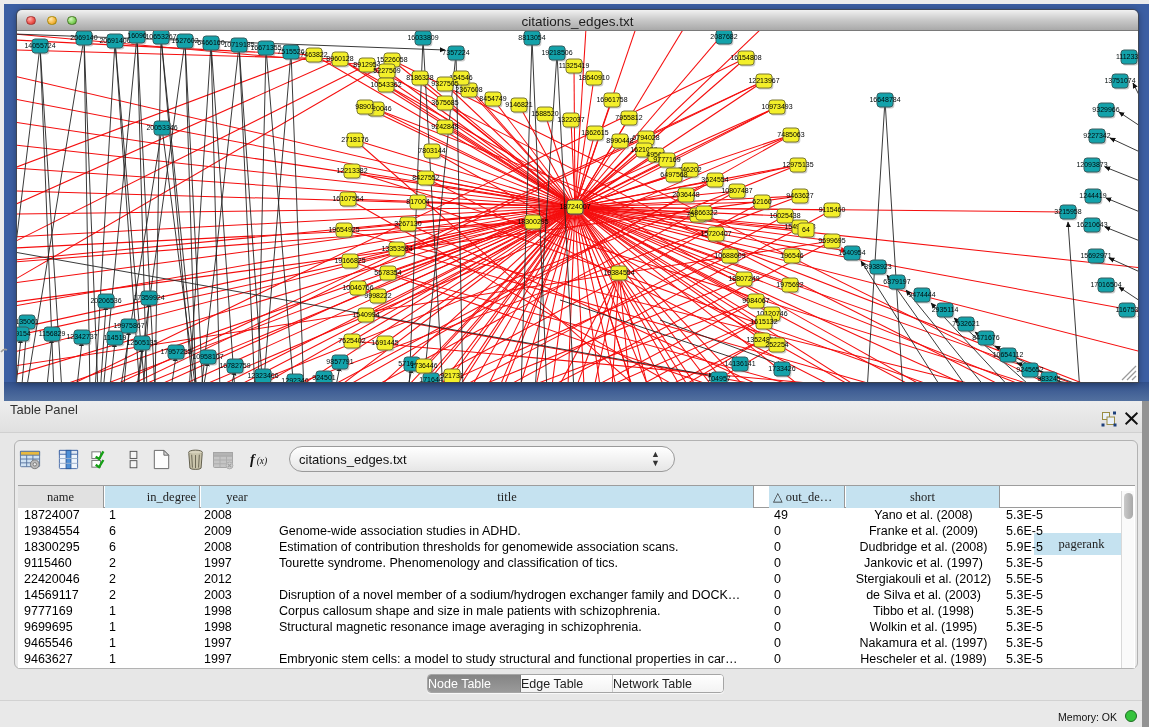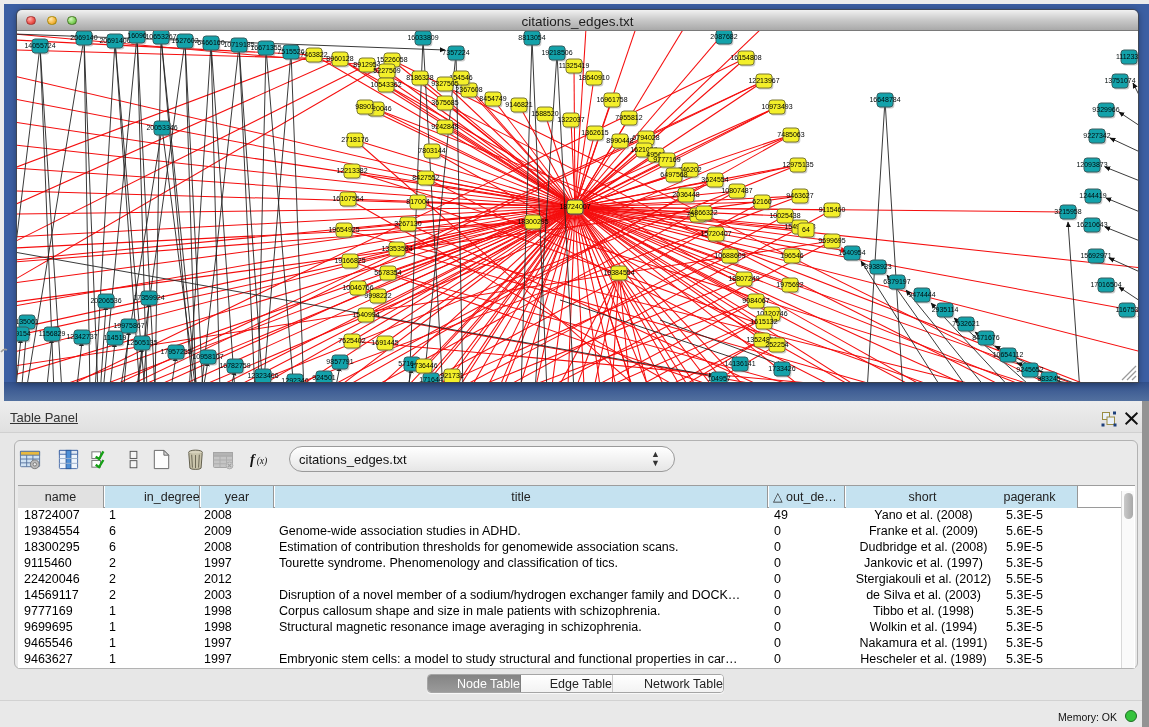--- a/index.html
+++ b/index.html
@@ -7,48 +7,48 @@
 #desk { left:4px; top:4px; width:1145px; height:397px; background:#3c5fa3; }
 #desk .botband { position:absolute; left:0; bottom:0; width:100%; height:19px; background:linear-gradient(#31508c,#52709f); }
 
 #win { position:absolute; left:17px; top:10px; width:1121px; height:372px; border-radius:5px 5px 0 0; box-shadow:0 0 0 1px rgba(70,70,70,0.75), 0 1px 7px rgba(0,0,0,0.45); }
 #titlebar { position:absolute; left:0; top:0; width:100%; height:21px; border-radius:5px 5px 0 0; background:linear-gradient(#f1f1f1,#c9c9c9 50%,#a9a9a9); border-bottom:1px solid #7a7a7a; }
 #titlebar .title { position:absolute; width:100%; text-align:center; top:3.5px; font-size:13.5px; color:#1c1c1c; }
 .tl { position:absolute; top:5.5px; width:9.5px; height:9.5px; border-radius:50%; }
 #content { position:absolute; left:0; top:21px; width:1121px; height:351px; background:#fff; overflow:hidden; }
 
 #phead { left:0; top:402px; width:1149px; height:31px; background:linear-gradient(#ededed,#e0e0e0); border-bottom:1px solid #d0d0d0; }
-#phead .t { position:absolute; left:10px; top:8px; font-size:13px; color:#333;text-decoration:underline; }
+#phead .t { position:absolute; left:10px; top:0; font-size:13px; color:#333; }
 #lower { left:0; top:433px; width:1149px; height:267px; background:#e7e7e7; }
 #container { position:absolute; left:14px; top:7px; width:1124px; height:229px; background:#eaeaea; border:1px solid #b2b2b2; border-radius:6px; }
 #toolbar { position:absolute; left:4px; top:7px; height:26px; width:1100px; }
 .ic { position:absolute; top:0; }
 #combo { position:absolute; left:270px; top:-2px; width:386px; height:26px; background:linear-gradient(#ffffff,#e6e6e6); border:1px solid #9a9a9a; border-radius:13px; }
 #combo .ct { position:absolute; left:9px; top:5px; font-size:13px; color:#111; }
 #combo .st { position:absolute; right:14px; top:3px; font-size:9px; color:#333; line-height:9px; text-align:center; }
 
 #tbl { position:absolute; left:3px; top:44px; width:1117px; height:183px; background:#fff; border-top:1px solid #9d9d9d; }
-#thead { position:absolute; left:0; top:0; width:1104px; height:22px; background:#fff; border-bottom:1px solid #9a9a9a; }
+#thead { position:absolute; left:0; top:0; width:1104px; height:22px; background:#fff; border-bottom:1px solid #9a9a9a;font-family:Liberation Serif, serif; }
 .th { position:absolute; top:0; height:22px; font-size:12.5px; color:#222; text-align:center; line-height:22px; border-right:1px solid #979797; background:#c5e2f0; }
 #tbody { position:absolute; left:0; top:22px; width:1104px; }
 .tr { position:relative; height:16px; font-size:12.5px; color:#000; white-space:nowrap; }
 .c { position:absolute; top:0; height:16px; line-height:15px; overflow:hidden; }
 .c1 { left:6px;   width:80px; }
 .c2 { left:91px;  width:90px; }
 .c3 { left:186px; width:70px; }
 .c4 { left:261px; width:488px; }
 .c5 { left:756px; width:72px; }
 .c6 { left:828px; width:155px; text-align:center; }
 .c7 { left:988px; width:80px; }
 
 #vsb { position:absolute; right:1px; top:5px; width:13px; height:177px; background:#fafafa; border-left:1px solid #d9d9d9; }
 #vsb .thumb { position:absolute; left:1.5px; top:2px; width:9px; height:26px; border-radius:5px; background:linear-gradient(90deg,#c9c9c9,#a8a8a8); }
 
 #tabs { position:absolute; left:412px; top:233px; height:19px; display:flex; border:1px solid #a5a5a5; border-radius:4px; overflow:hidden; background:#fff; box-shadow:0 1px 1px rgba(255,255,255,0.8); }
-.tab { height:19px; line-height:18px; font-size:12.5px; text-align:right; color:#222; background:linear-gradient(#ffffff,#f1f1f1); border-right:1px solid #c9c9c9; }
+.tab { height:19px; line-height:18px; font-size:12.5px; text-align:left; color:#222; background:linear-gradient(#ffffff,#f1f1f1); border-right:1px solid #c9c9c9; }
 .tab.sel { background:linear-gradient(#848484,#9d9d9d); color:#fff; border-right:1px solid #7e7e7e; }
 
 #status { left:0; top:700px; width:1149px; height:27px; background:#e9e9e9; border-top:1px solid #d2d2d2; }
 #status .m { position:absolute; right:32px; top:10px; font-size:10.5px; color:#111; }
 #status .dot { position:absolute; right:12px; top:9px; width:12px; height:12px; border-radius:50%; background:#35c33c; border:1.5px solid #1f6d24; }
 #rstrip { left:1142px; top:401px; width:7px; height:326px; background:#939393; z-index:9; }
 </style></head>
 <body>
 <div class="abs" id="desk">
     <div class="botband"></div>
@@ -1136,24 +1136,24 @@
       <div id="combo">
           <span class="ct">citations_edges.txt</span>
           <span class="st">▲<br>▼</span>
         </div>
     </div>
     <div id="tbl">
       <div id="thead">
         <div class="th" style="left:0; width:86px; background:#e1e1e1;">name</div>
         <div class="th" style="left:87px; width:95px;padding-left:39px;">in_degree</div>
         <div class="th" style="left:183px; width:73px;">year</div>
-        <div class="th" style="left:257px; width:493px;">title</div>
+        <div class="th" style="left:243px; width:493px;">title</div>
         <div class="th" style="left:751px; width:76px; text-align:left; padding-left:4px;">△ out_de…</div>
         <div class="th" style="left:828px; width:154px;">short</div>
-        <div class="th" style="left:964px; width:96px;">pagerank</div>
+        <div class="th" style="left:1016px; width:96px;margin-top:47px;">pagerank</div>
       </div>
       <div id="tbody">
           <div class="tr">
             <div class="c c1">18724007</div>
             <div class="c c2">1</div>
             <div class="c c3">2008</div>
             <div class="c c5">49</div>
             <div class="c c6">Yano et al. (2008)</div>
             <div class="c c7">5.3E-5</div>
           </div>
@@ -1209,29 +1209,29 @@
             <div class="c c5">0</div>
             <div class="c c6">Tibbo et al. (1998)</div>
             <div class="c c7">5.3E-5</div>
           </div>
           <div class="tr">
             <div class="c c1">9699695</div>
             <div class="c c2">1</div>
             <div class="c c3">1998</div>
             <div class="c c4">Structural magnetic resonance image averaging in schizophrenia.</div>
             <div class="c c5">0</div>
-            <div class="c c6">Wolkin et al. (1994)</div>
+            <div class="c c6">Wolkin et al. (1995)</div>
             <div class="c c7">5.3E-5</div>
           </div>
           <div class="tr">
             <div class="c c1">9465546</div>
             <div class="c c2">1</div>
             <div class="c c3">1997</div>
             <div class="c c5">0</div>
-            <div class="c c6">Nakamura et al. (1991)</div>
+            <div class="c c6">Nakamura et al. (1997)</div>
             <div class="c c7">5.3E-5</div>
           </div>
           <div class="tr">
             <div class="c c1">9463627</div>
             <div class="c c2">1</div>
             <div class="c c3">1997</div>
             <div class="c c4">Embryonic stem cells: a model to study structural and functional properties in car…</div>
             <div class="c c5">0</div>
             <div class="c c6">Hescheler et al. (1989)</div>
             <div class="c c7">5.3E-5</div>

